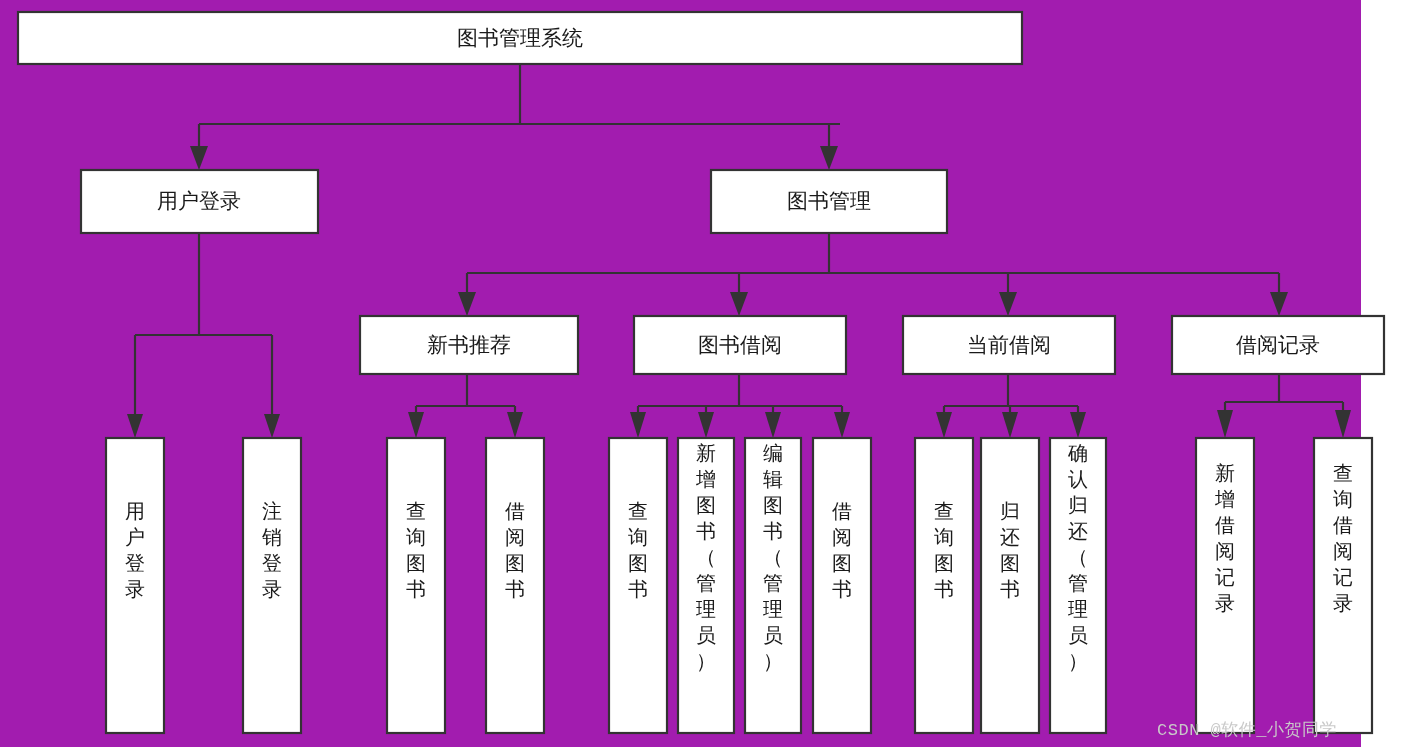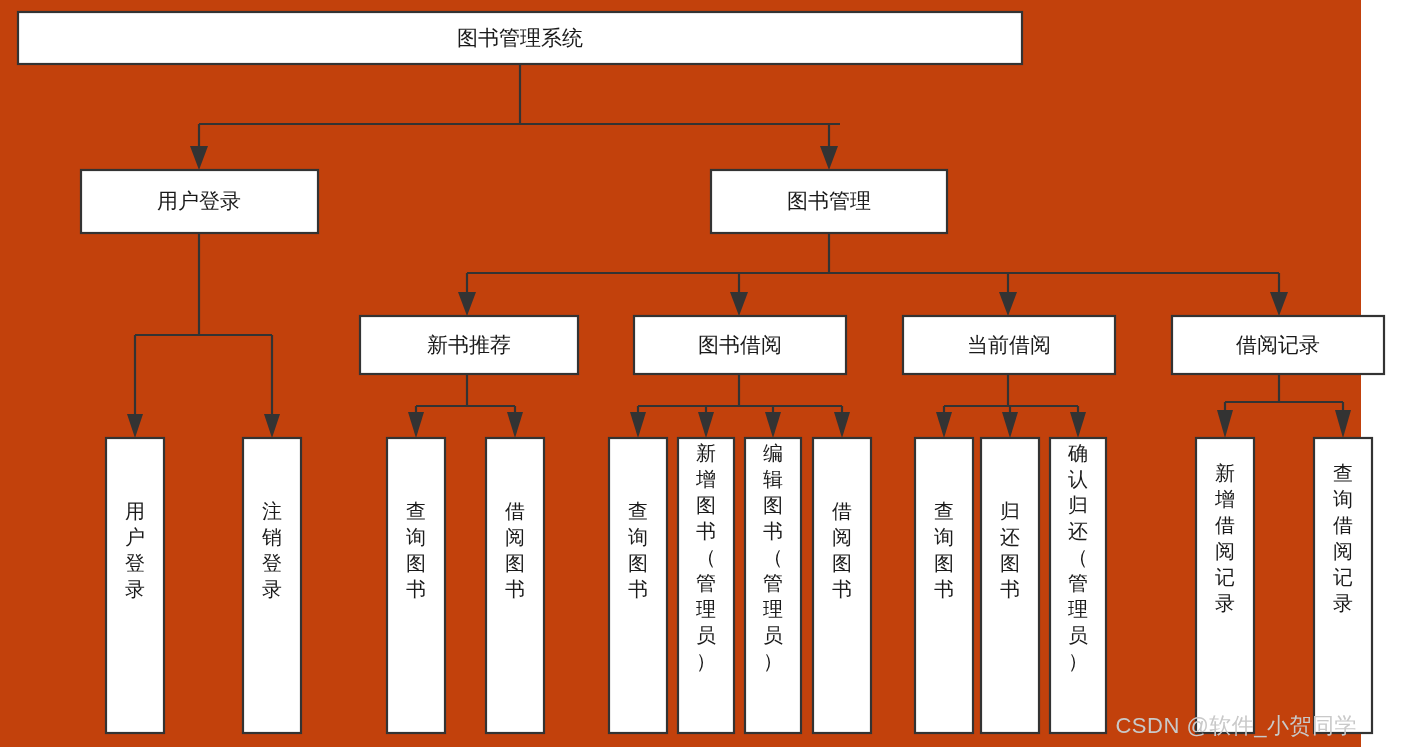--- a/index.html
+++ b/index.html
@@ -10,21 +10,21 @@
   body {
     width: 1405px;
     height: 747px;
     font-family: "DejaVu Sans", "Liberation Sans", sans-serif;
     overflow: hidden;
   }
   #diagram-root {
     position: relative;
     width: 1361px;
     height: 747px;
-    background: #c2410c;
+    background: #a21caf;
   }
   svg#flowchart {
     position: absolute;
     top: 0;
     left: 0;
     width: 1405px;
     height: 747px;
     display: block;
   }
   .node-box {
@@ -50,24 +50,24 @@
     dominant-baseline: middle;
   }
   .node-label-vertical {
     fill: #1a1a1a;
     font-family: "DejaVu Sans", "Liberation Sans", sans-serif;
     font-size: 20px;
     text-anchor: middle;
   }
   .watermark-text {
     position: absolute;
-    right: 4px;
+    right: 24px;
     bottom: 6px;
-    font-family: Liberation Sans, sans-serif;
-    font-size: 22px;
+    font-family: Liberation Mono, monospace;
+    font-size: 17px;
     color: #c9c9c9;
     white-space: nowrap;
     letter-spacing: 0.5px;
   }
 </style>
 </head>
 <body>
 
 <div id="diagram-root">
 

